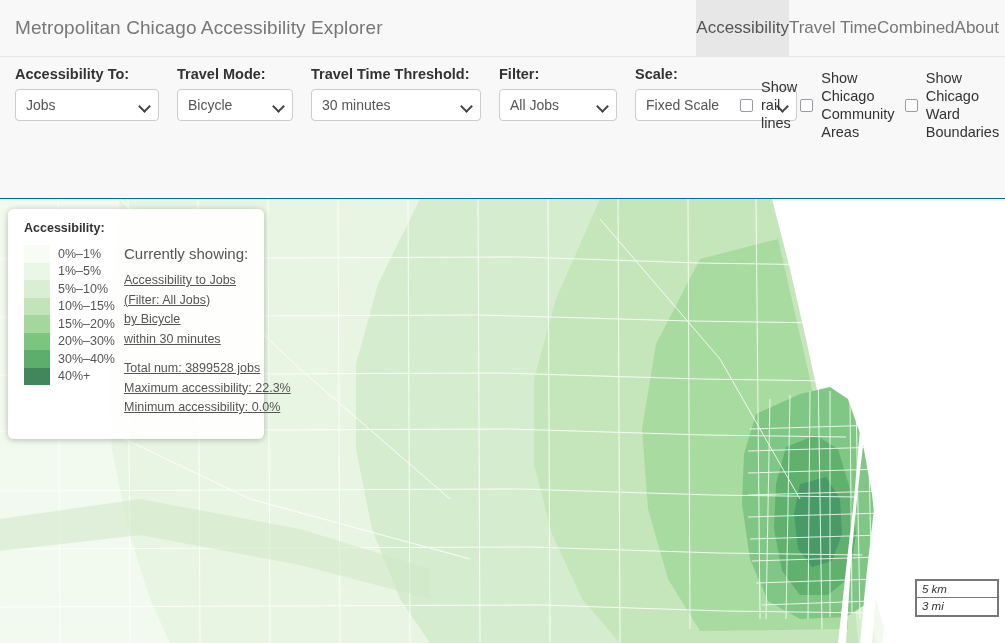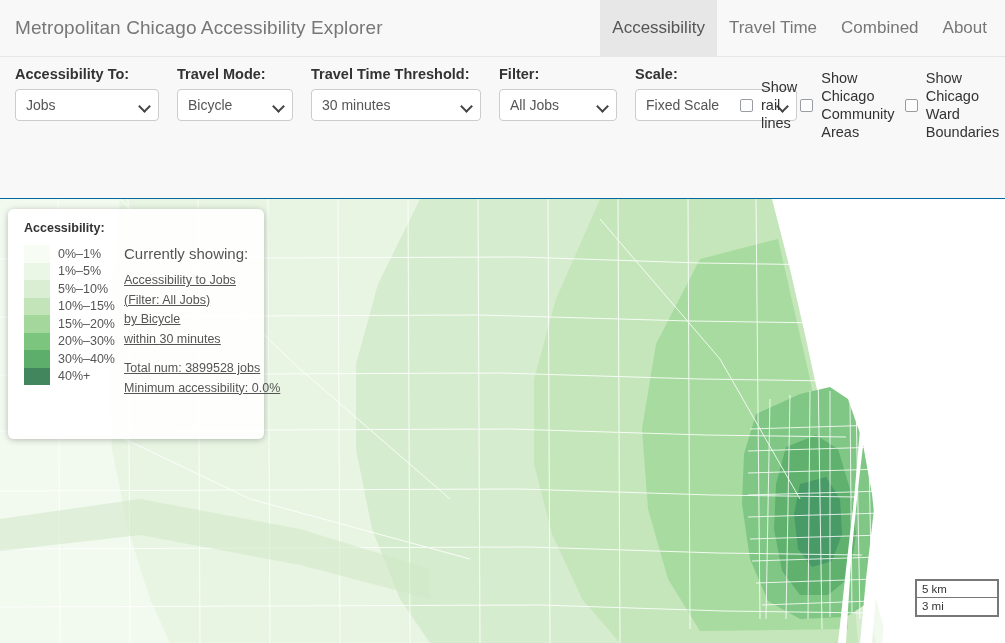--- a/index.html
+++ b/index.html
@@ -29,21 +29,21 @@
     white-space: nowrap;
     letter-spacing: .1px;
   }
   .nav-tabs {
     margin-left: auto;
     display: flex; align-items: stretch;
     padding-right: 6px;
   }
   .nav-tab {
     display: flex; align-items: center;
-    padding: 0 12px;
+    padding: 0 0;
     font-size: 17px; color: #777777;
     white-space: nowrap; cursor: pointer;
     text-decoration: none;
   }
   .nav-tab.active { background: #e7e7e7; color: #555555; }
 
   
   .controls {
     position: absolute; top: 57px; left: 0;
     width: 1005px; height: 142px;
@@ -170,20 +170,21 @@
     z-index: 20;
     background: rgba(255,255,255,0.6);
     font-size: 11.5px; color: #333333;
     line-height: 1.1;
   }
   .scale-km, .scale-mi {
     border: 2px solid #777777;
     border-top: none;
     padding: 2px 5px 2px 5px;
     width: 84px;
+    font-style: italic;
   }
   .scale-km { border-top: 2px solid #777777; border-bottom: 1px solid #777777; }
   .scale-mi { border-top: none; }
 
   
   .attribution {
     position: absolute; right: 0; bottom: 0;
     z-index: 20;
     background: rgba(255,255,255,0.75);
     font-size: 11.5px; color: #333333;
@@ -448,20 +449,21 @@
         </div>
         <div class="info-line">
           <span>by </span><u>Bicycle</u><span></span>
         </div>
         <div class="info-line">
           <span>within </span><u>30 minutes</u><span></span>
         </div>
 
         <div class="info-stats">
           <div class="info-line">Total num: 3899528 jobs</div>
+          <div class="info-line">Maximum accessibility: 22.3%</div>
           <div class="info-line">Minimum accessibility: 0.0%</div>
         </div>
       </div>
 
     </div>
   </div>
 
 </div>
 
 </body></html>

